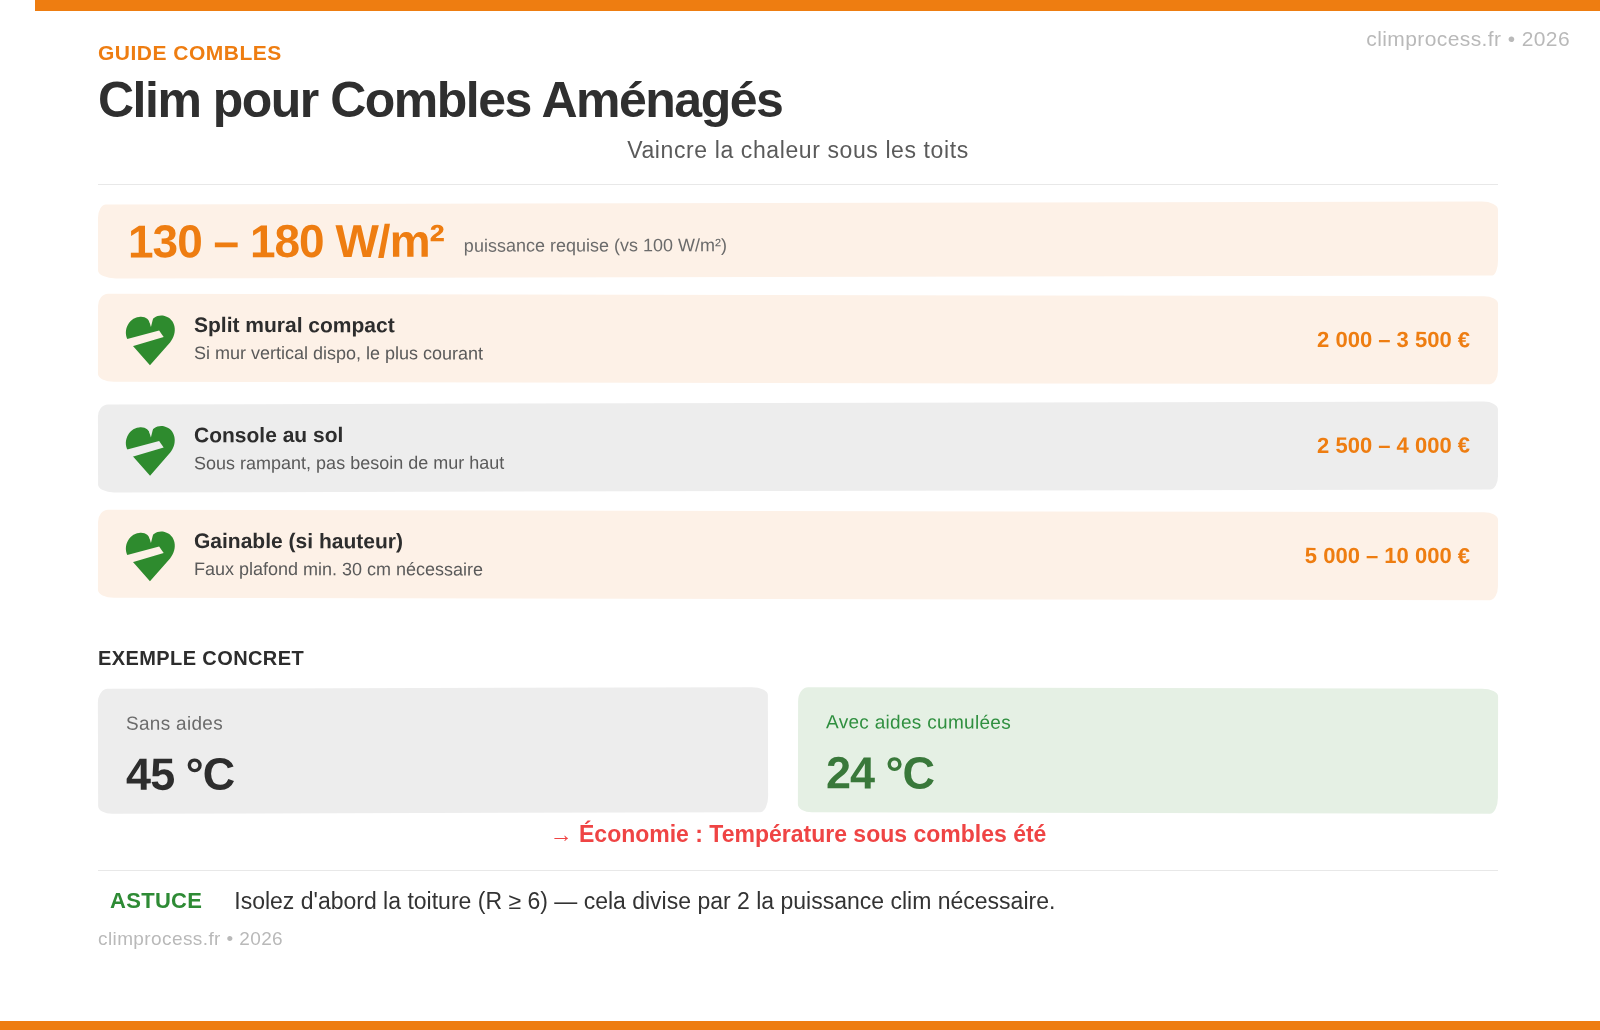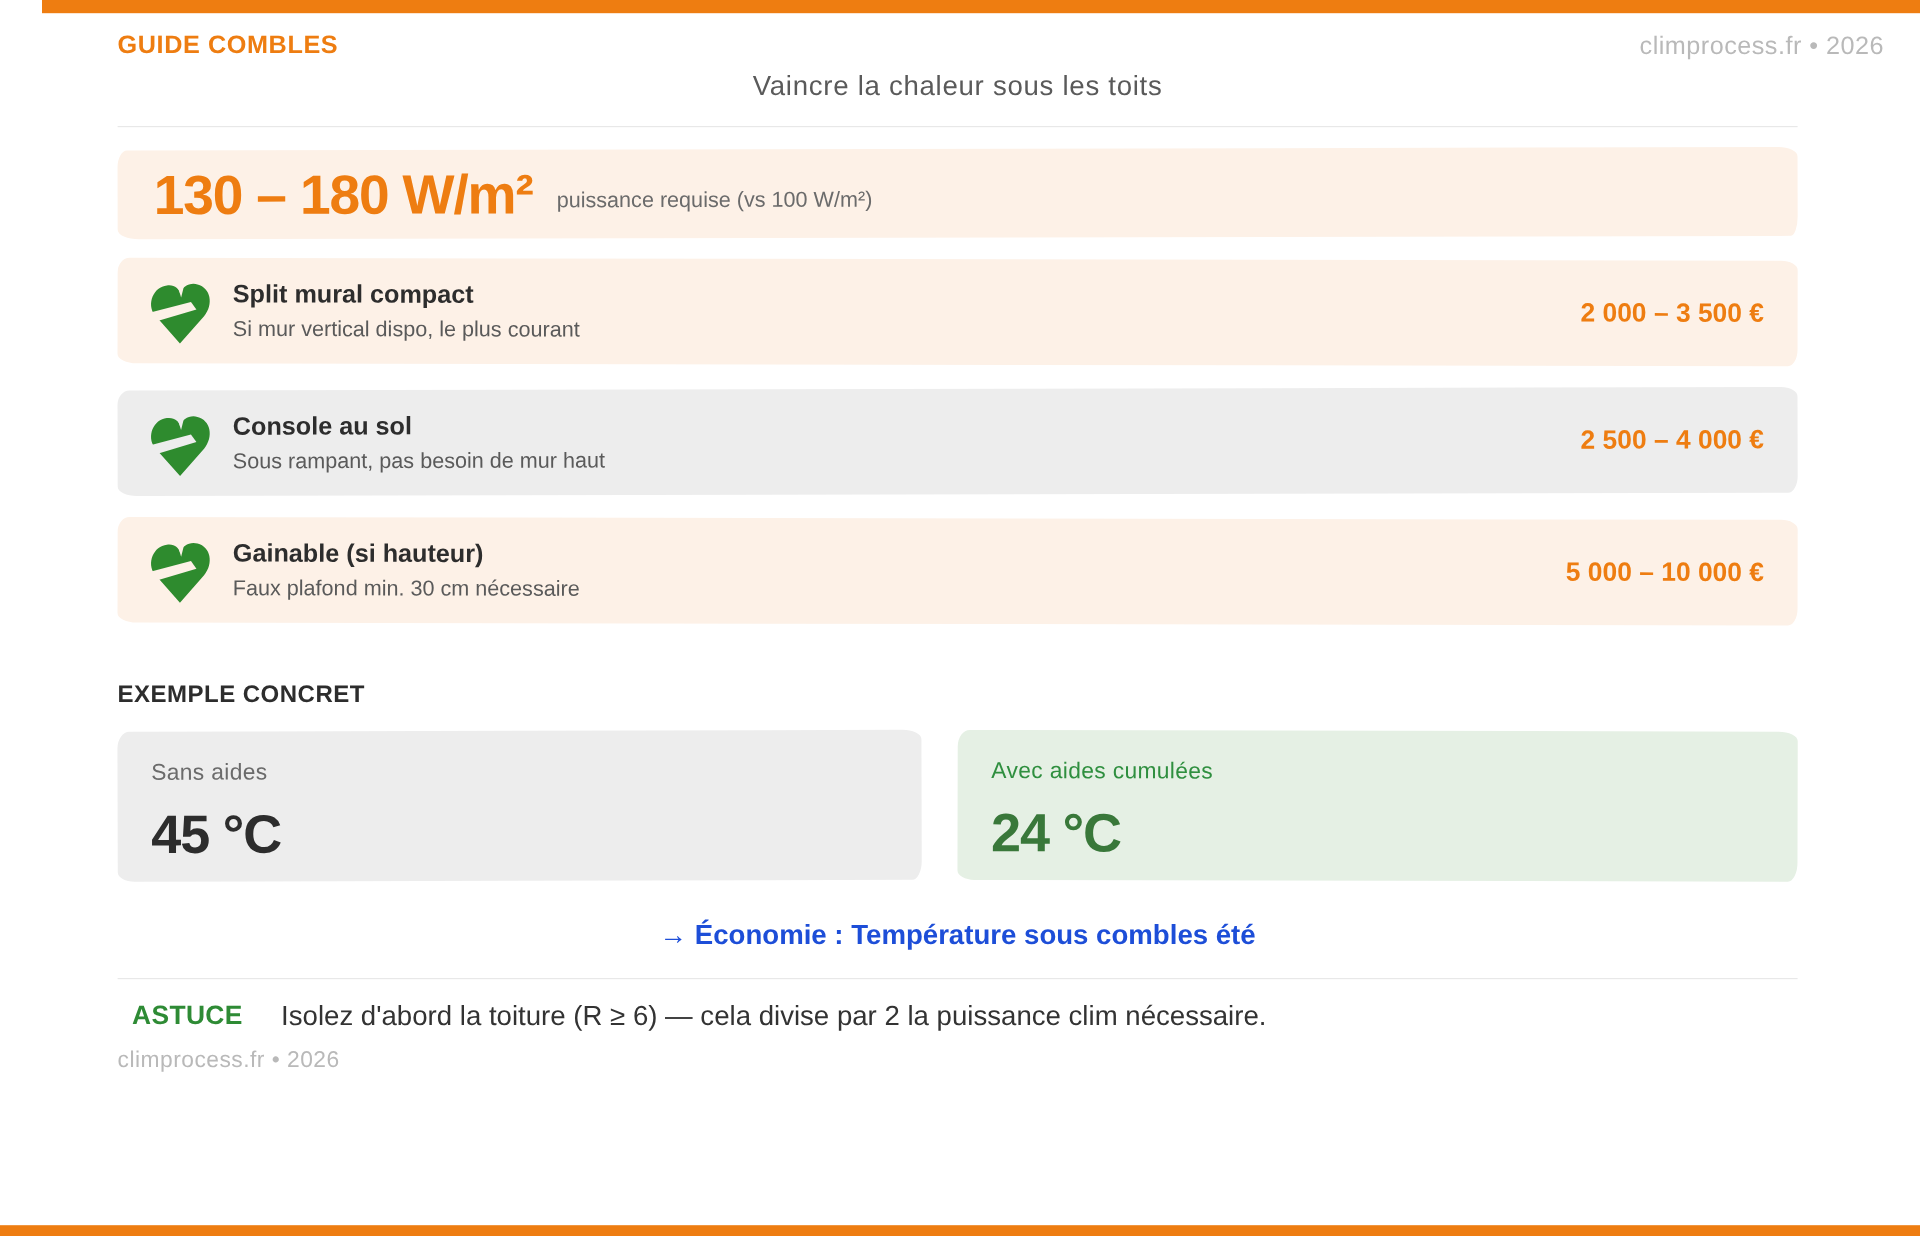--- a/index.html
+++ b/index.html
@@ -13,21 +13,21 @@
   }
   .topbar {
     position:absolute; top:0; left:35px; right:0; height:11px;
     background:#ee7d11;
   }
   .bottombar {
     position:absolute; bottom:0; left:0; right:0; height:9px;
     background:#ee7d11;
   }
   .page {
-    position:absolute; top:11px; left:98px; width:1400px;
+    position:absolute; top:26px; left:98px; width:1400px;
   }
   
   .kicker {
     margin-top:15px;
     font-size:21px; font-weight:bold; color:#ee7d11; letter-spacing:.5px;
   }
   .title {
     margin-top:6px;
     font-size:50px; font-weight:bold; color:#2f2f2f; letter-spacing:-1.5px;
   }
@@ -77,41 +77,42 @@
     height:125px; padding:24px 28px;
     border-radius:10px 16px 8px 14px / 14px 8px 16px 8px;
   }
   .ex-box.gray  { background:#ededed; flex:0 0 670px; transform:rotate(-0.15deg); }
   .ex-box.green { background:#e5f0e4; flex:1 1 auto;  transform:rotate(0.12deg); }
   .ex-label { font-size:19px; color:#6b6b6b; letter-spacing:.3px; }
   .ex-box.green .ex-label { color:#2f8f3f; }
   .ex-value { margin-top:14px; font-size:45px; font-weight:bold; color:#2d2d2d; letter-spacing:-1px; }
   .ex-box.green .ex-value { color:#39783a; }
   .ex-caption {
-    margin-top:32px; text-align:center;
-    font-size:23px; font-weight:bold; color:#1d4ed8;
+    margin-top:8px; text-align:center;
+    font-size:23px; font-weight:bold; color:#ef4444;
   }
   hr.rule2 { border:none; border-top:1px solid #e8e8e8; margin-top:22px; }
 
   
   .tip-row { margin-top:17px; display:flex; align-items:flex-start; }
   .tip-label { font-size:22px; font-weight:bold; color:#2e8b35; margin:0 32px 0 12px; letter-spacing:.3px; }
   .tip-text  { font-size:23px; color:#333333; }
   .source-bottom { margin-top:13px; font-size:19px; color:#b9b9b9; letter-spacing:.4px; }
 </style>
 </head>
 <body>
 
 <div class="topbar"></div>
 
 <div class="source-top">climprocess.fr • 2026</div>
 
 <div class="page">
 
   <div class="kicker">GUIDE COMBLES</div>
+  <div class="title">Clim pour Combles Aménagés</div>
   <div class="subtitle">Vaincre la chaleur sous les toits</div>
   <hr class="rule">
 
   <div class="stat-strip">
     <span class="stat-value">130 – 180 W/m²</span>
     <span class="stat-note">puissance requise (vs 100 W/m²)</span>
   </div>
 
 
   <div class="card peach">

